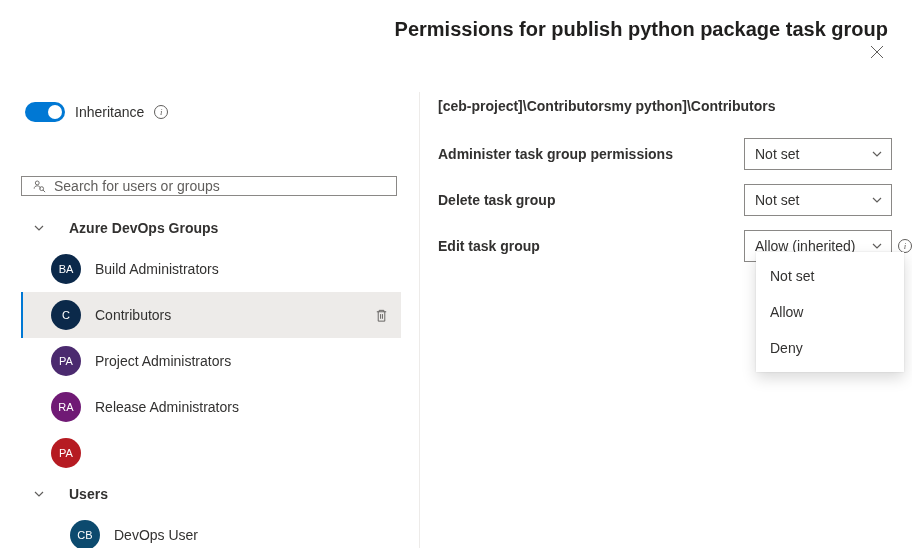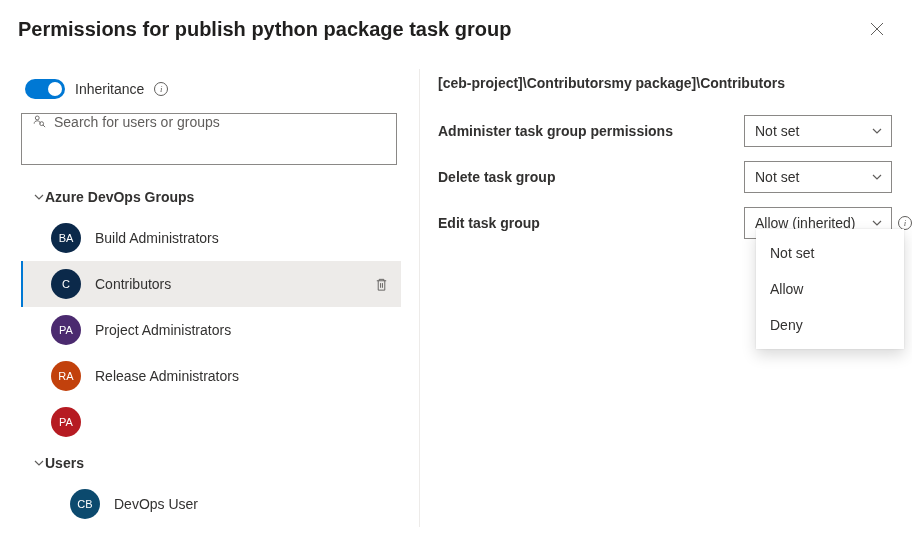--- a/index.html
+++ b/index.html
@@ -8,22 +8,23 @@
       font-size: 14px;
       color: #323130;
       background: #fff;
       width: 912px;
       height: 548px;
       overflow: hidden;
     }
     .header {
       display: flex;
       justify-content: space-between;
-      align-items: flex-start;
+      align-items: flex-end;
       padding: 18px 24px 18px 18px;
+      flex-direction: column;
     }
     .header h1 {
       font-size: 20px;
       font-weight: 600;
       color: #201f1e;
     }
     .close-btn {
       cursor: pointer;
       color: #605e5c;
       font-size: 16px;
@@ -73,47 +74,48 @@
       display: inline-flex;
       align-items: center;
       justify-content: center;
       font-size: 9px;
       color: #605e5c;
       font-style: italic;
       font-family: Georgia, serif;
     }
     .search-box {
       display: flex;
-      align-items: flex-start;
+      align-items: center;
       border: 1px solid #8a8886;
-      height: 52px;
+      height: 20px;
       padding: 0 10px;
       margin-bottom: 14px;
       width: 376px;
+      margin-top: 40px;
     }
     .search-icon {
       color: #605e5c;
       margin-right: 8px;
       display: flex;
     }
     .search-input {
       border: none;
       outline: none;
       font-size: 14px;
       color: #323130;
       flex: 1;
       background: transparent;
     }
     .search-input::placeholder { color: #605e5c; }
     .section-header {
       display: flex;
       align-items: center;
       padding: 10px 0 10px 12px;
       cursor: pointer;
-      gap: 0;
+      gap: 24px;
     }
     .section-header .chevron {
       width: 12px;
       display: flex;
       color: #605e5c;
     }
     .section-header .section-title {
       font-weight: 600;
       font-size: 14px;
     }
@@ -139,21 +141,21 @@
       display: flex;
       align-items: center;
       justify-content: center;
       color: #fff;
       font-size: 11px;
       font-weight: 400;
       flex-shrink: 0;
     }
     .avatar.navy { background: #0b294a; }
     .avatar.purple { background: #4b2a6f; }
-    .avatar.red { background: #c2410c; }
+    .avatar.red { background: #701a75; }
     .avatar.red2 { background: #b61b22; }
     .avatar.vio { background: #0c4a6e; margin-left: 19px; }
     .group-label { font-size: 14px; }
     .trash {
       margin-left: auto;
       color: #605e5c;
       display: flex;
       align-items: center;
     }
     .divider {
@@ -300,21 +302,21 @@
     <div class="group-item">
       <div class="avatar vio">CB</div>
       <span class="group-label">DevOps User</span>
     </div>
 
   </div>
 
   <div class="divider"></div>
 
   <div class="right-pane">
-    <div class="breadcrumb">[ceb-project]\Contributorsmy package]\Contributors</div>
+    <div class="breadcrumb">[ceb-project]\Contributorsmy python]\Contributors</div>
 
     <div class="perm-row">
       <span class="perm-label">Administer task group permissions</span>
       <div class="perm-select">
         <span>Not set</span>
         <span class="sel-chevron">
             <svg width="12" height="12" viewBox="0 0 12 12">
               <path d="M2 4 L6 8 L10 4" fill="none" stroke="currentColor" stroke-width="1.2"></path>
             </svg>
           </span>

